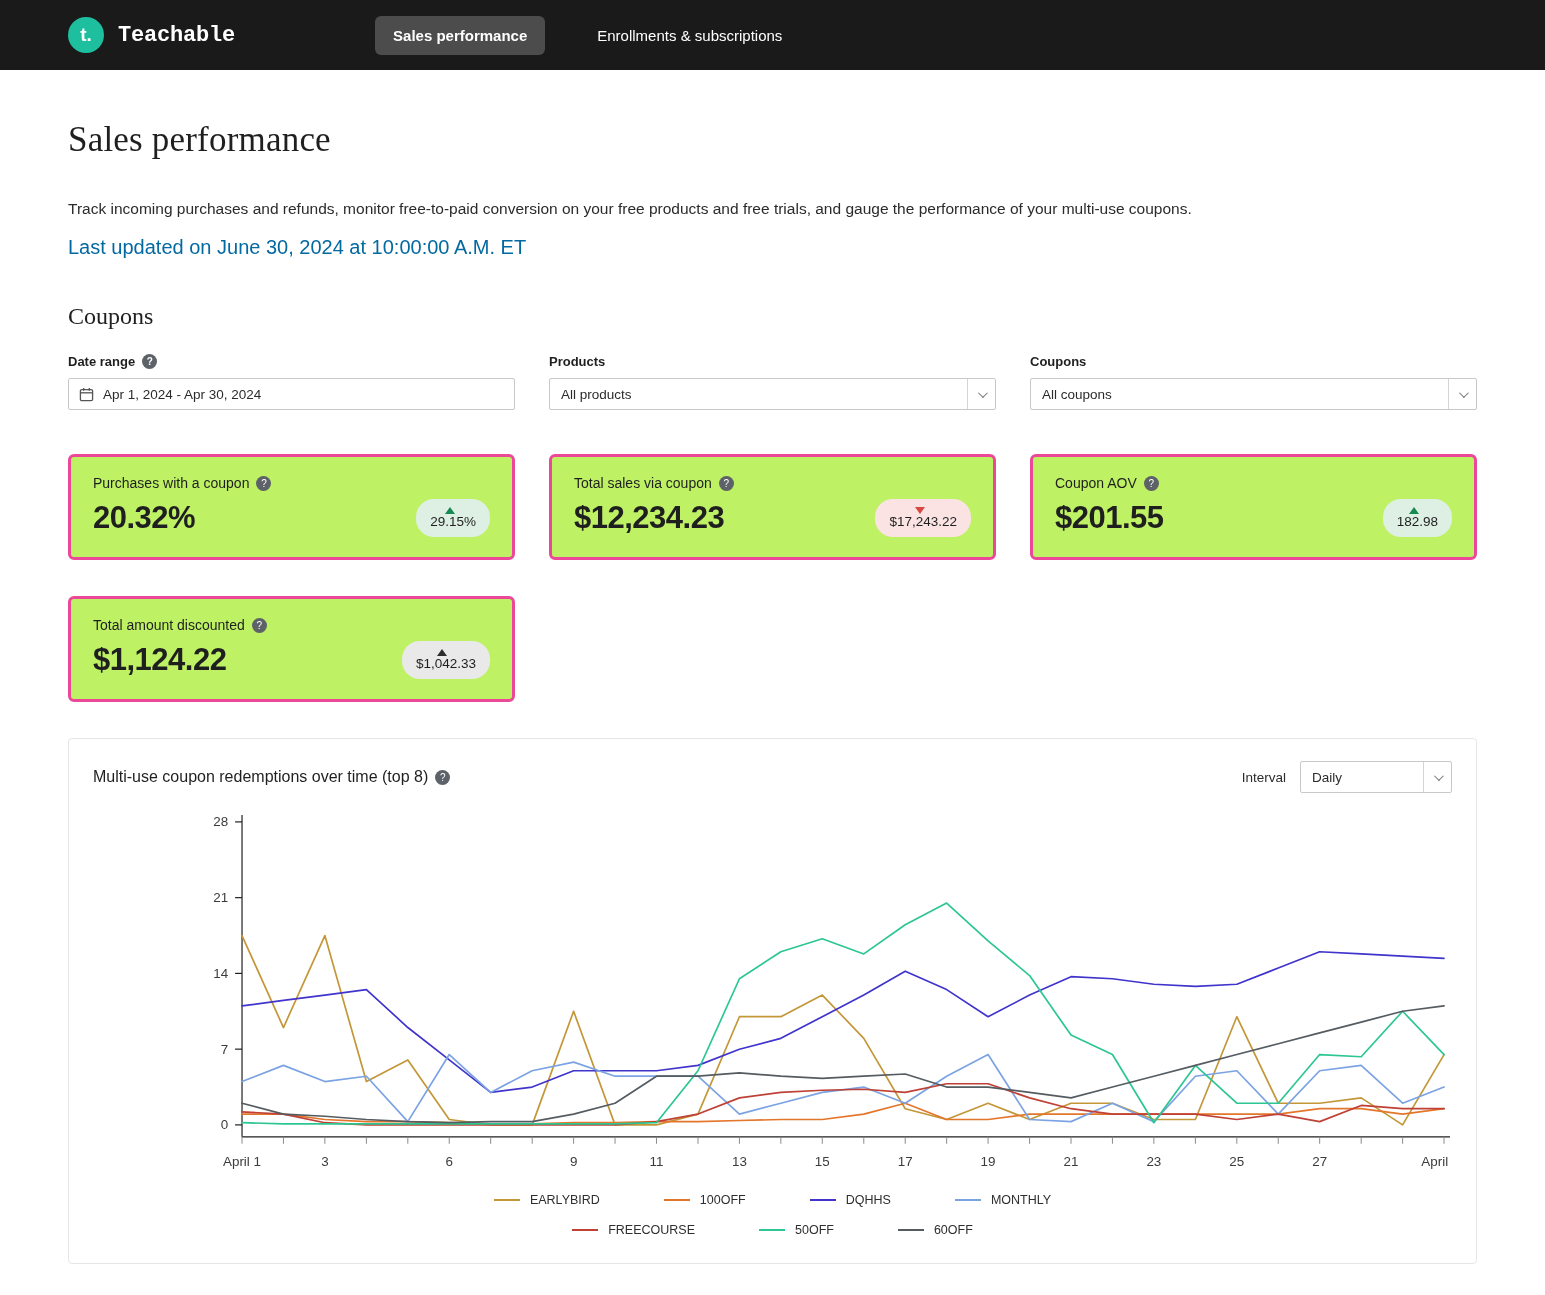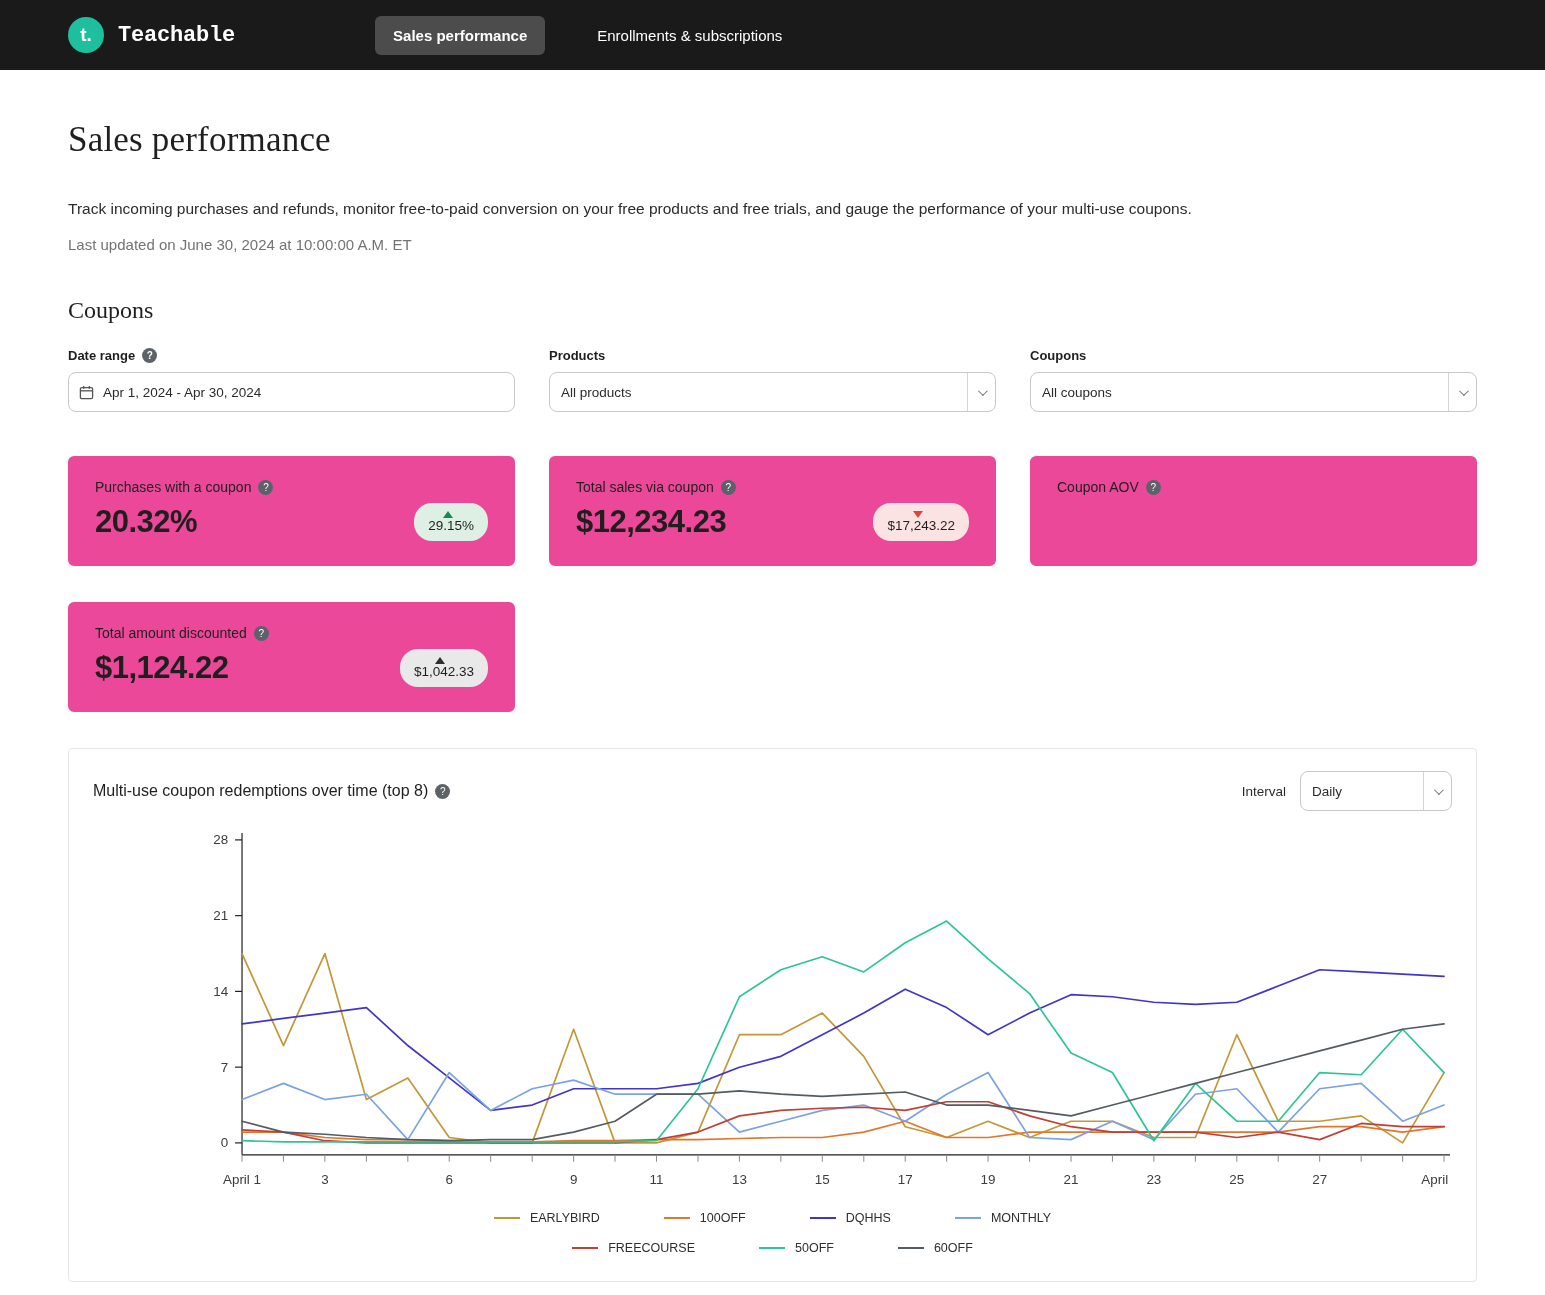--- a/index.html
+++ b/index.html
@@ -13,40 +13,40 @@
                  display:flex; align-items:center; justify-content:center; font-weight:700; font-size:19px; }
   .brand-name { color:#fff; font-size:22px; font-weight:700; letter-spacing:-0.2px;font-family:Liberation Mono, monospace; }
   .topnav { display:flex; align-items:center; gap:34px; margin-left:140px; }
   .nav-tab { color:#fff; font-size:15px; cursor:pointer; text-decoration:none; padding:11px 18px; border-radius:6px; }
   .nav-tab.active { background:#4c4c4c; font-weight:700; }
 
   
   .content { padding:0 68px 30px 68px; }
   h1 { font-family:"Liberation Serif", serif; font-weight:500; font-size:35px; margin-top:50px; letter-spacing:0.2px; }
   .desc { margin-top:40px; font-size:15.5px; color:#2b2b2b; }
-  .updated { margin-top:18px; font-size:15px; color:#737373; }
+  .updated { margin-top:18px; font-size:20px; color:#0369a1; }
   h2 { font-family:"Liberation Serif", serif; font-weight:500; font-size:24px; margin-top:44px; }
 
   .help { width:15px; height:15px; border-radius:50%; background:#5d6269; color:#fff; font-size:10px;
           display:inline-flex; align-items:center; justify-content:center; margin-left:7px; cursor:pointer; flex:none; }
 
   
   .filters-grid, .stats-grid { display:grid; grid-template-columns:repeat(3,1fr); column-gap:34px;text-align:right; }
   .filters-grid { margin-top:24px; }
   .filter-label { display:flex; align-items:center; font-size:13px; font-weight:700; color:#1f1f1f; }
-  .control { margin-top:9px; height:40px; border:1px solid #c8c8c8; border-radius:8px; background:#fff;
+  .control { margin-top:9px; height:32px; border:1px solid #c8c8c8; border-radius:2px; background:#fff;
              display:flex; align-items:center; font-size:13.5px; color:#2b2b2b; cursor:pointer; }
   .date-input { padding:0 10px; gap:9px; }
   .select { justify-content:space-between; padding-left:11px; }
   .select-caret-box { height:100%; width:28px; border-left:1px solid #d4d4d4; display:flex; align-items:center; justify-content:center; flex:none; }
   .caret { width:7px; height:7px; border-right:1.6px solid #777; border-bottom:1.6px solid #777; transform:rotate(45deg) translateY(-2px); }
 
   
   .stats-grid { margin-top:44px; row-gap:36px; }
-  .stat-card { background:#ec4899; border:5px solid #ec4899; border-radius:6px; padding:18px 22px 20px 22px; min-height:103px; }
+  .stat-card { background:#bef264; border:3px solid #ec4899; border-radius:6px; padding:18px 22px 20px 22px; min-height:103px; }
   .stat-head { display:flex; align-items:center; font-size:14px; color:#1f1f1f; }
   .stat-row { display:flex; align-items:center; justify-content:space-between; margin-top:8px; }
   .stat-value { font-size:31px; font-weight:700; letter-spacing:-0.5px; }
   .badge { display:inline-flex; align-items:center; padding:8px 14px; border-radius:18px; font-size:13.5px; font-weight:500; color:#1f1f1f;flex-direction:column; }
   .badge-positive { background:#ddf0e3; }
   .badge-negative { background:#fbe3e3; }
   .badge-neutral  { background:#e9e9e9; }
   .tri { width:0; height:0; display:inline-block; margin-right:7px; }
   .tri-up    { border-left:5px solid transparent; border-right:5px solid transparent; border-bottom:7px solid #168a52; }
   .tri-down  { border-left:5px solid transparent; border-right:5px solid transparent; border-top:7px solid #d84840; }
@@ -154,20 +154,27 @@
         <div class="badge badge-negative">
           <span class="tri tri-down"></span>
           <span>$17,243.22</span>
         </div>
       </div>
     </div>
     <div class="stat-card">
       <div class="stat-head">
         <span>Coupon AOV</span>
         <span class="help">?</span>
+      </div>
+      <div class="stat-row">
+        <div class="stat-value">$201.55</div>
+        <div class="badge badge-positive">
+          <span class="tri tri-up"></span>
+          <span>182.98</span>
+        </div>
       </div>
     </div>
     <div class="stat-card">
       <div class="stat-head">
         <span>Total amount discounted</span>
         <span class="help">?</span>
       </div>
       <div class="stat-row">
         <div class="stat-value">$1,124.22</div>
         <div class="badge badge-neutral">

